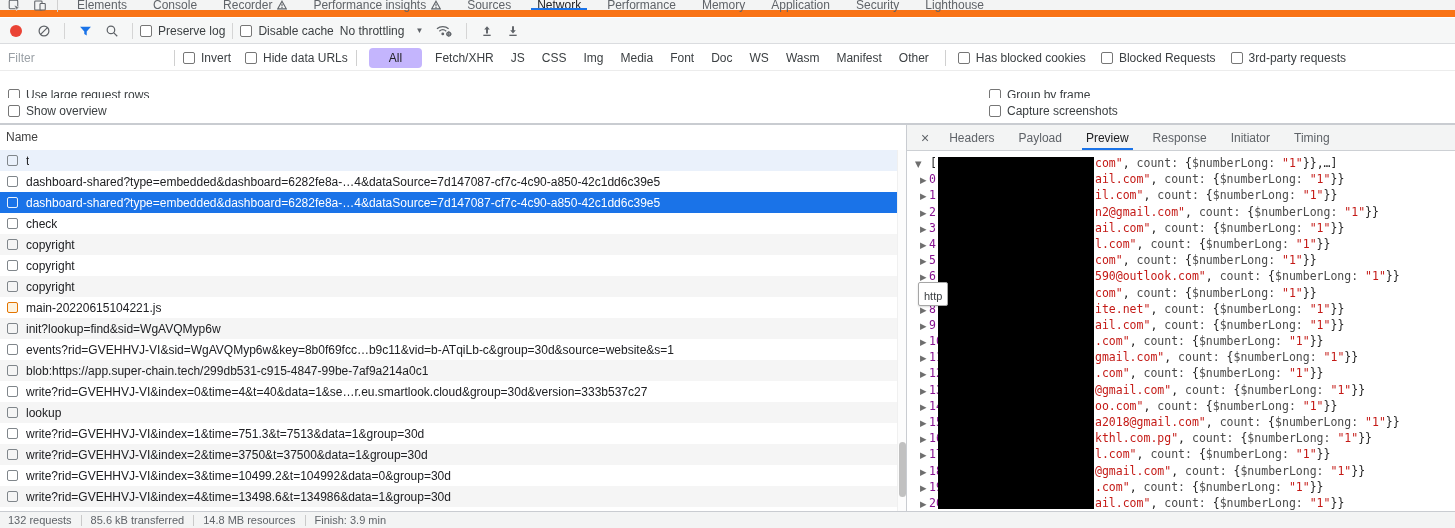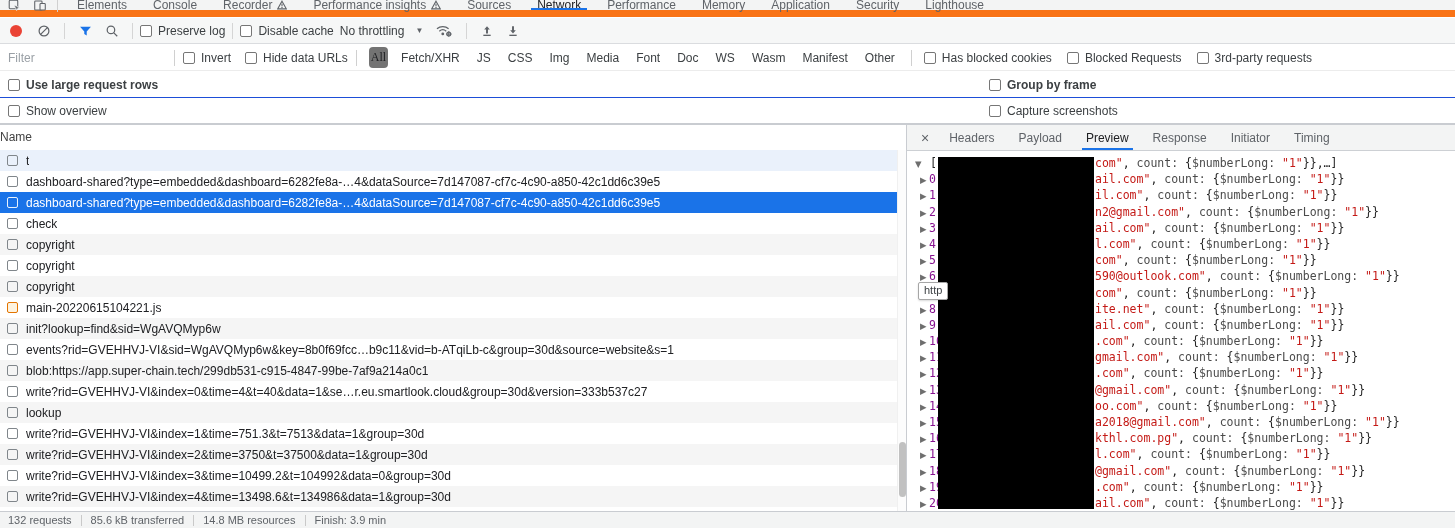--- a/index.html
+++ b/index.html
@@ -51,38 +51,38 @@
     display:flex; align-items:center; padding-left:8px;
   }
   .filter-input {
     width:158px; border:none; outline:none; font-family:"Liberation Sans",sans-serif;
     font-size:12px; color:#202124; background:transparent;
   }
   .filter-input::placeholder { color:#9aa0a6; }
   #filterbar .tb-divider { height:16px; margin:0 8px; }
   .pill-row { display:flex; align-items:center; gap:9px; margin:0 4px; }
   .pill { color:#3c4043; padding:3px 4px; border-radius:4px; white-space:nowrap; }
-  .pill.selected { background:#737373; color:#202124; padding:3px 2px;font-family:Liberation Serif, serif; }
+  .pill.selected { background:#c4b5fd; color:#202124; padding:3px 20px; }
   .more-filters { display:flex; align-items:center; gap:15px; margin-left:4px; }
 
   
   .optrow {
     position:absolute; left:0; right:0; height:26px; background:#fff;
     display:flex; align-items:center; padding-left:8px;
   }
-  #optrow1 { top:72px; border-bottom:1px solid #1d4ed8;font-weight:bold; }
+  #optrow1 { top:84px; border-bottom:4px solid #1d4ed8; }
   #optrow2 { top:98px; border-bottom:2px solid #c9ccd1; height:27px; }
   .optrow .right-col { position:absolute; left:963px;padding-left:26px; }
 
   
   #content { position:absolute; top:125px; left:0; bottom:17px; right:0; }
 
   #left-panel { position:absolute; left:0; top:0; width:906px; height:100%; background:#fff; overflow:hidden; }
   .name-header {
-    height:34px; line-height:24px; color:#424242;
+    height:34px; line-height:24px; padding-left:6px; color:#424242;
     border-bottom:1px solid #dadada; background:#fff;
   }
   #request-list { position:absolute; top:25px; left:0; right:0; }
   .req-row {
     height:21px; display:flex; align-items:center; gap:8px; padding-left:7px;
     white-space:nowrap; overflow:hidden; color:#202124;
   }
   .req-row.stripe { background:#f5f5f5; }
   .req-row.hover  { background:#eaf1fb; }
   .req-row.selected { background:var(--selected-row,#1a73e8); color:#fff; }
@@ -119,21 +119,21 @@
   .idx { position:absolute; left:22px; color:var(--index-purple,#881391); }
   .root-prefix { position:absolute; left:23px; color:#242424; }
   .fragwrap { position:absolute; left:188px; white-space:pre; }
   .s { color:var(--string-red,#c41a16); }
   .k { color:var(--key-gray,#4b4b4b); }
   .pun { color:#242424; }
   #redaction { position:absolute; left:31px; top:6px; width:156px; height:352px; background:var(--redaction,#000); z-index:5; }
   .http-tip {
     position:absolute; left:11px; top:-3px; z-index:6;
     background:#fff; border:1px solid #a6a6a6; border-radius:2px;
-    padding:1px 5px 2px; font-family:"Liberation Sans",sans-serif; font-size:11px;
+    padding:7px 5px 2px; font-family:"Liberation Sans",sans-serif; font-size:11px;
     color:#3c4043; box-shadow:0 1px 2px rgba(0,0,0,.15); line-height:13px;
   }
 
   
   #statusbar {
     position:absolute; bottom:0; left:0; right:0; height:17px;
     background:#f3f4f4; border-top:1px solid #c9ccd1;
     display:flex; align-items:center; padding-left:8px;
     font-size:11px; color:#5f6368;
   }

